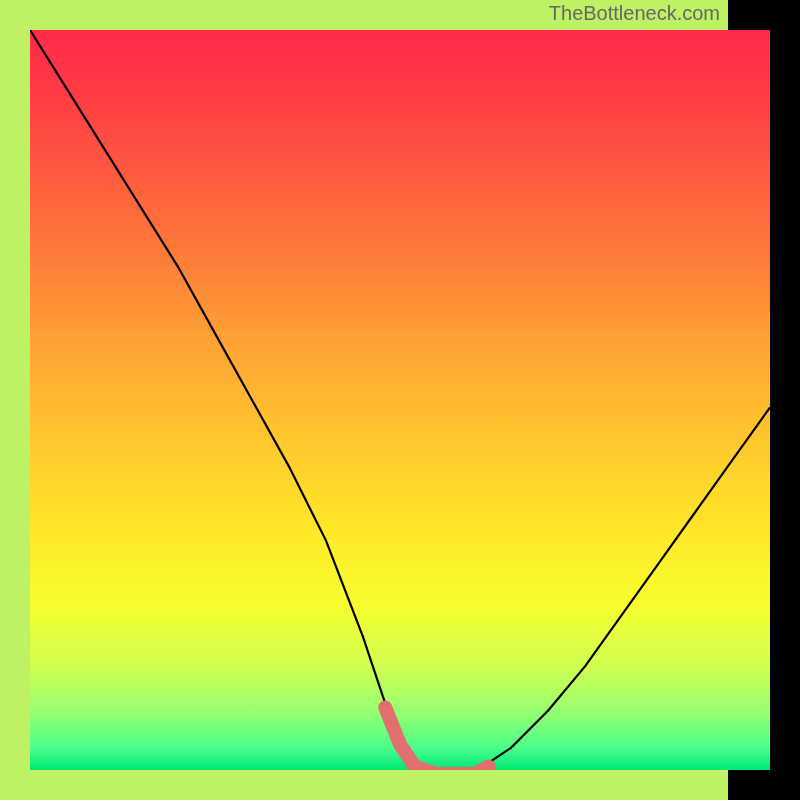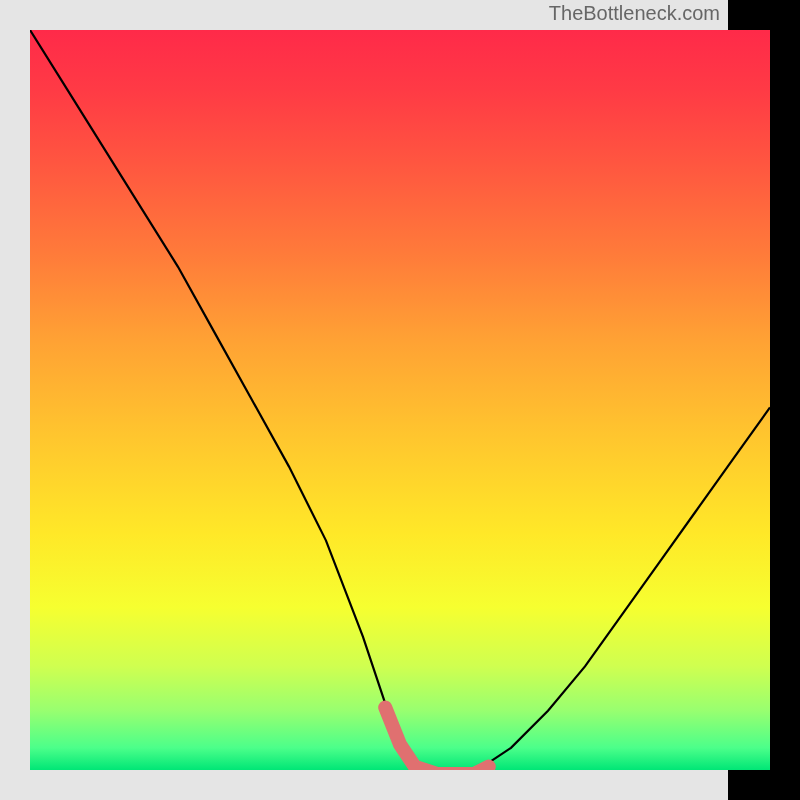--- a/index.html
+++ b/index.html
@@ -8,21 +8,21 @@
     background: #000;
     width: 800px;
     height: 800px;
     overflow: hidden;
     font-family: Arial, sans-serif;
   }
   .frame {
     position: absolute;
     width: 728px;
     height: 800px;
-    background: #e5e5e5;
+    background: #bef264;
   }
   .watermark {
     position: absolute;
     top: 2px;
     right: 8px;
     color: #666;
     font-size: 20px;
     font-weight: 500;
   }
   .plot {

